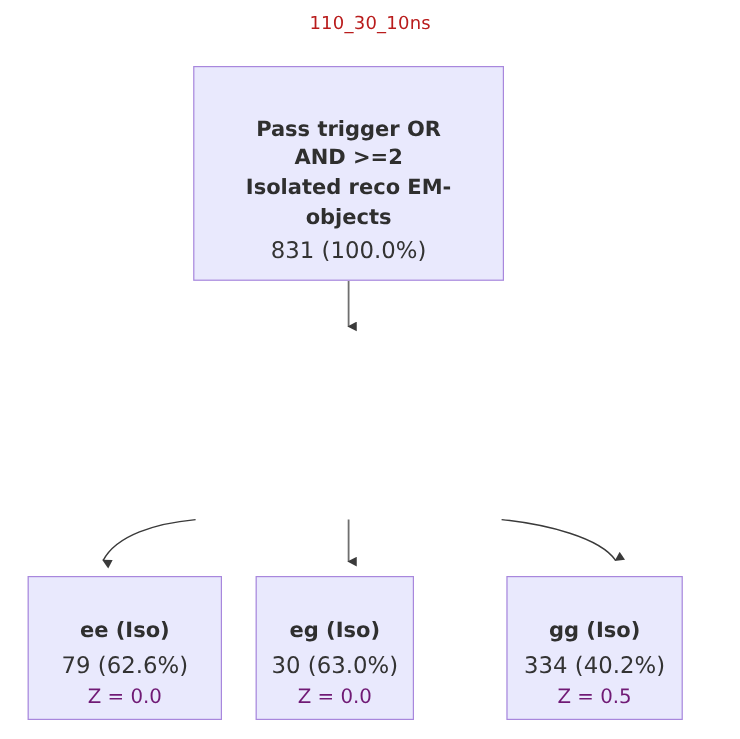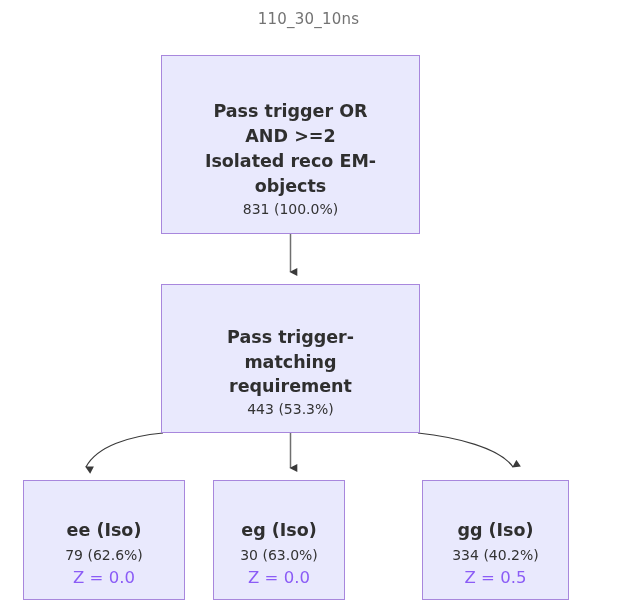--- a/index.html
+++ b/index.html
@@ -26,21 +26,21 @@
     height: 616px;
     pointer-events: none;
   }
   .chart-title {
     position: absolute;
     left: 0;
     top: 10px;
     width: 617px;
     text-align: center;
     font-size: 15px;
-    color: #737373;
+    color: #b91c1c;
     letter-spacing: 0.2px;
     white-space: pre;
   }
   .node {
     position: absolute;
     box-sizing: border-box;
     background: #e9e9fd;
     border: 1.6px solid #a887dd;
     display: flex;
     flex-direction: column;
@@ -52,30 +52,30 @@
   .node-label {
     font-size: 17.5px;
     font-weight: bold;
     line-height: 1.42;
     color: #2f2f2f;
     white-space: pre-line;
     padding: 0 14px;
     margin-top: 28px;
   }
   .node-count {
-    font-size: 14px;
+    font-size: 19px;
     font-weight: normal;
     line-height: 1.5;
     color: #333333;
   }
   .node-extra {
     font-size: 16.5px;
     font-weight: normal;
     line-height: 1.5;
-    color: #8b5cf6;
+    color: #701a75;
   }
 
   
   #node-root {
     left: 161px;
     top: 55px;
     width: 259px;
     height: 179px;
   }
   #node-root .node-label { padding-top: 2px; }
@@ -129,26 +129,20 @@
   </svg>
 
   <div class="node" id="node-root">
     <div class="node-label">Pass trigger OR
 AND &gt;=2
 Isolated reco EM-
 objects</div>
     <div class="node-count">831 (100.0%)</div>
   </div>
 
-  <div class="node" id="node-match">
-    <div class="node-label">Pass trigger-
-matching
-requirement</div>
-    <div class="node-count">443 (53.3%)</div>
-  </div>
 
   <div class="node leaf" id="node-ee">
     <div class="node-label">ee (Iso)</div>
     <div class="node-count">79 (62.6%)</div>
     <div class="node-extra">Z = 0.0</div>
   </div>
 
   <div class="node leaf" id="node-eg">
     <div class="node-label">eg (Iso)</div>
     <div class="node-count">30 (63.0%)</div>

